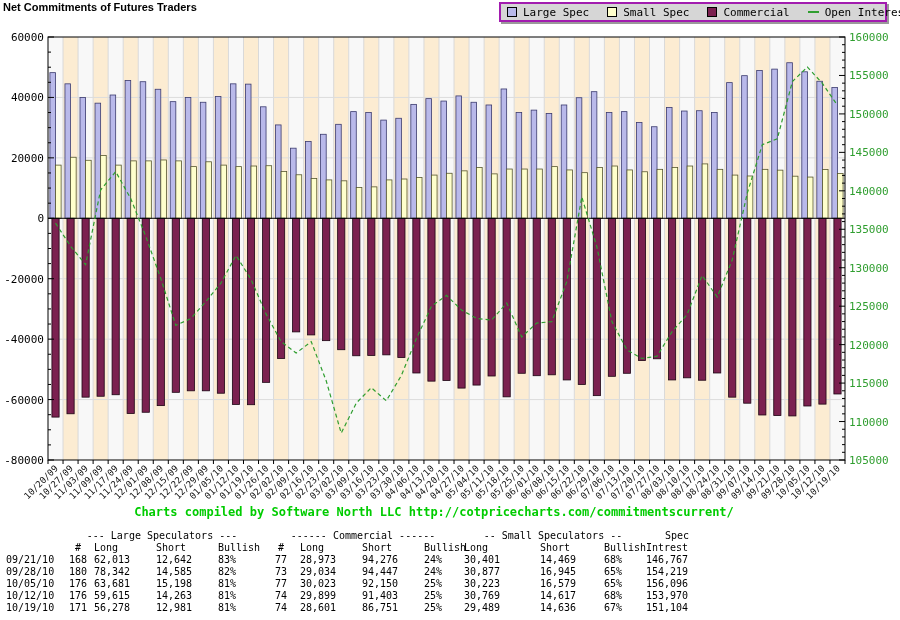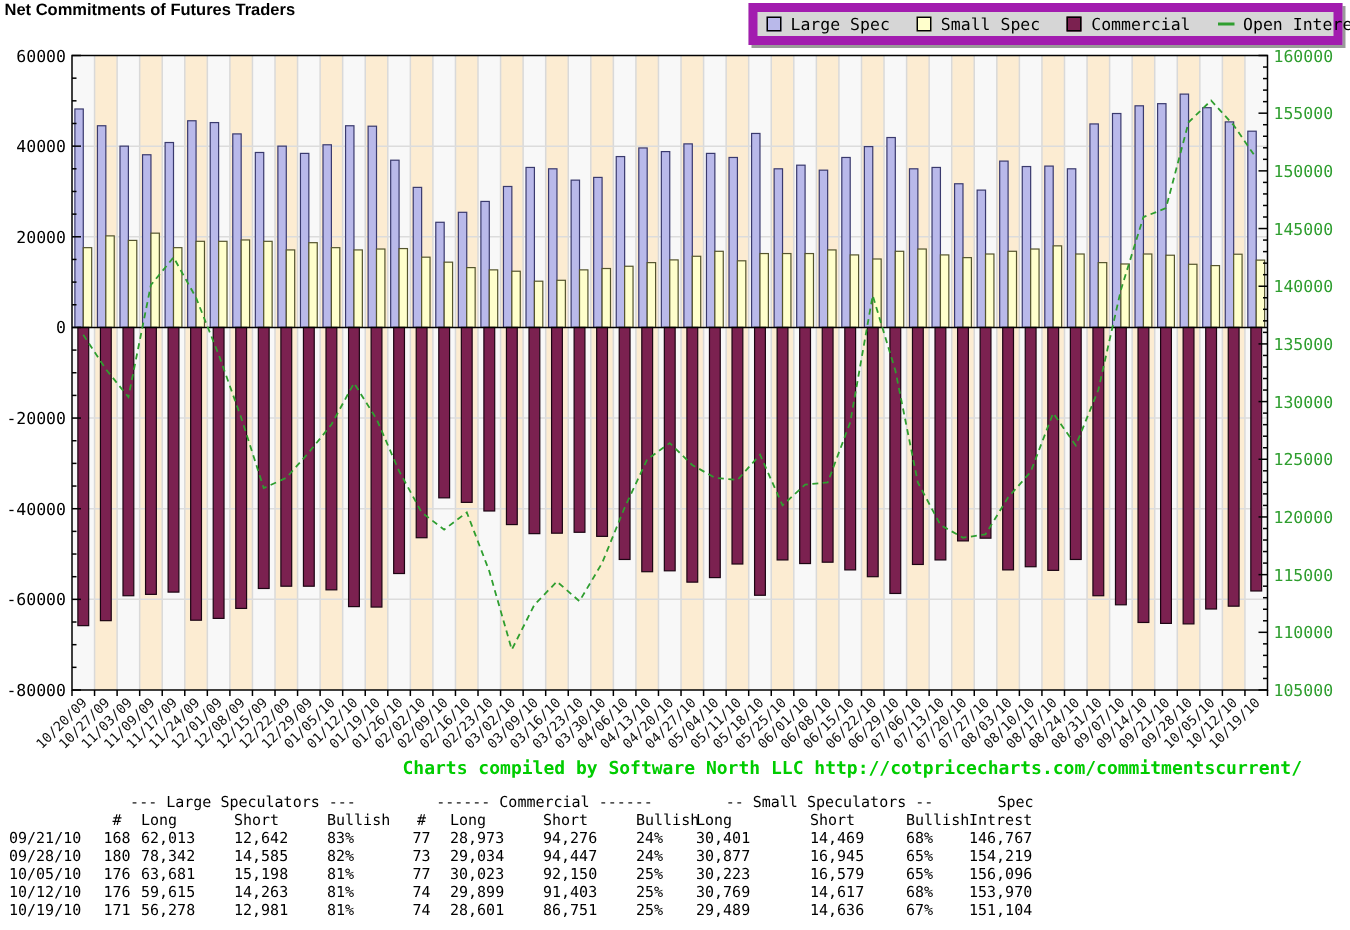--- a/index.html
+++ b/index.html
@@ -1,28 +1,28 @@
 <!DOCTYPE html>
 <html><head>
 <meta charset="utf-8">
 <style>
   html,body{margin:0;padding:0;background:#fff;}
   #page{position:relative;width:900px;height:620px;background:#fff;overflow:hidden;
         font-family:"DejaVu Sans Mono",monospace;}
   #titles{position:absolute;top:1px;left:3px;font-family:"Liberation Sans",sans-serif;
           font-weight:bold;font-size:11px;line-height:13px;color:#000;}
   #legend{position:absolute;top:2px;left:499px;width:372px;height:16px;
-          background:#d6d6d6;border:6px solid #a21caf;box-shadow:2px 2px 0 #9a9a9a;
+          background:#d6d6d6;border:2px solid #a21caf;box-shadow:2px 2px 0 #9a9a9a;
           display:flex;align-items:center;gap:0;padding:0 6px;font-size:11px;color:#000;}
   .leg-item{display:flex;align-items:center;margin-right:18px;white-space:nowrap;}
   .leg-item:last-child{margin-right:0;}
   .swatch{width:8px;height:8px;border:1px solid #000;margin-right:6px;display:inline-block;}
   .dash-swatch{width:11px;height:2px;margin-right:6px;display:inline-block;border:none;}
   #chart-svg{position:absolute;top:0;left:0;}
-  #credit{position:absolute;top:505px;left:0;width:868px;text-align:right;
+  #credit{position:absolute;top:505px;left:0;width:868px;text-align:center;
           font-size:12px;font-weight:bold;color:#00cc00;letter-spacing:0px;}
   #cot-table{position:absolute;top:530px;left:6px;font-size:10px;line-height:12px;color:#000;}
   .t-row{display:grid;grid-template-columns:56px 32px 62px 62px 44px 38px 62px 62px 40px 76px 64px 42px 70px;}
   .t-group{display:grid;grid-template-columns:56px 200px 202px 178px 70px;}
   .t-group span{text-align:center;}
   .c-l{text-align:left;}
   .c-c{text-align:center;}
   .c-r{padding-right:4px;}
 </style>
 </head>

